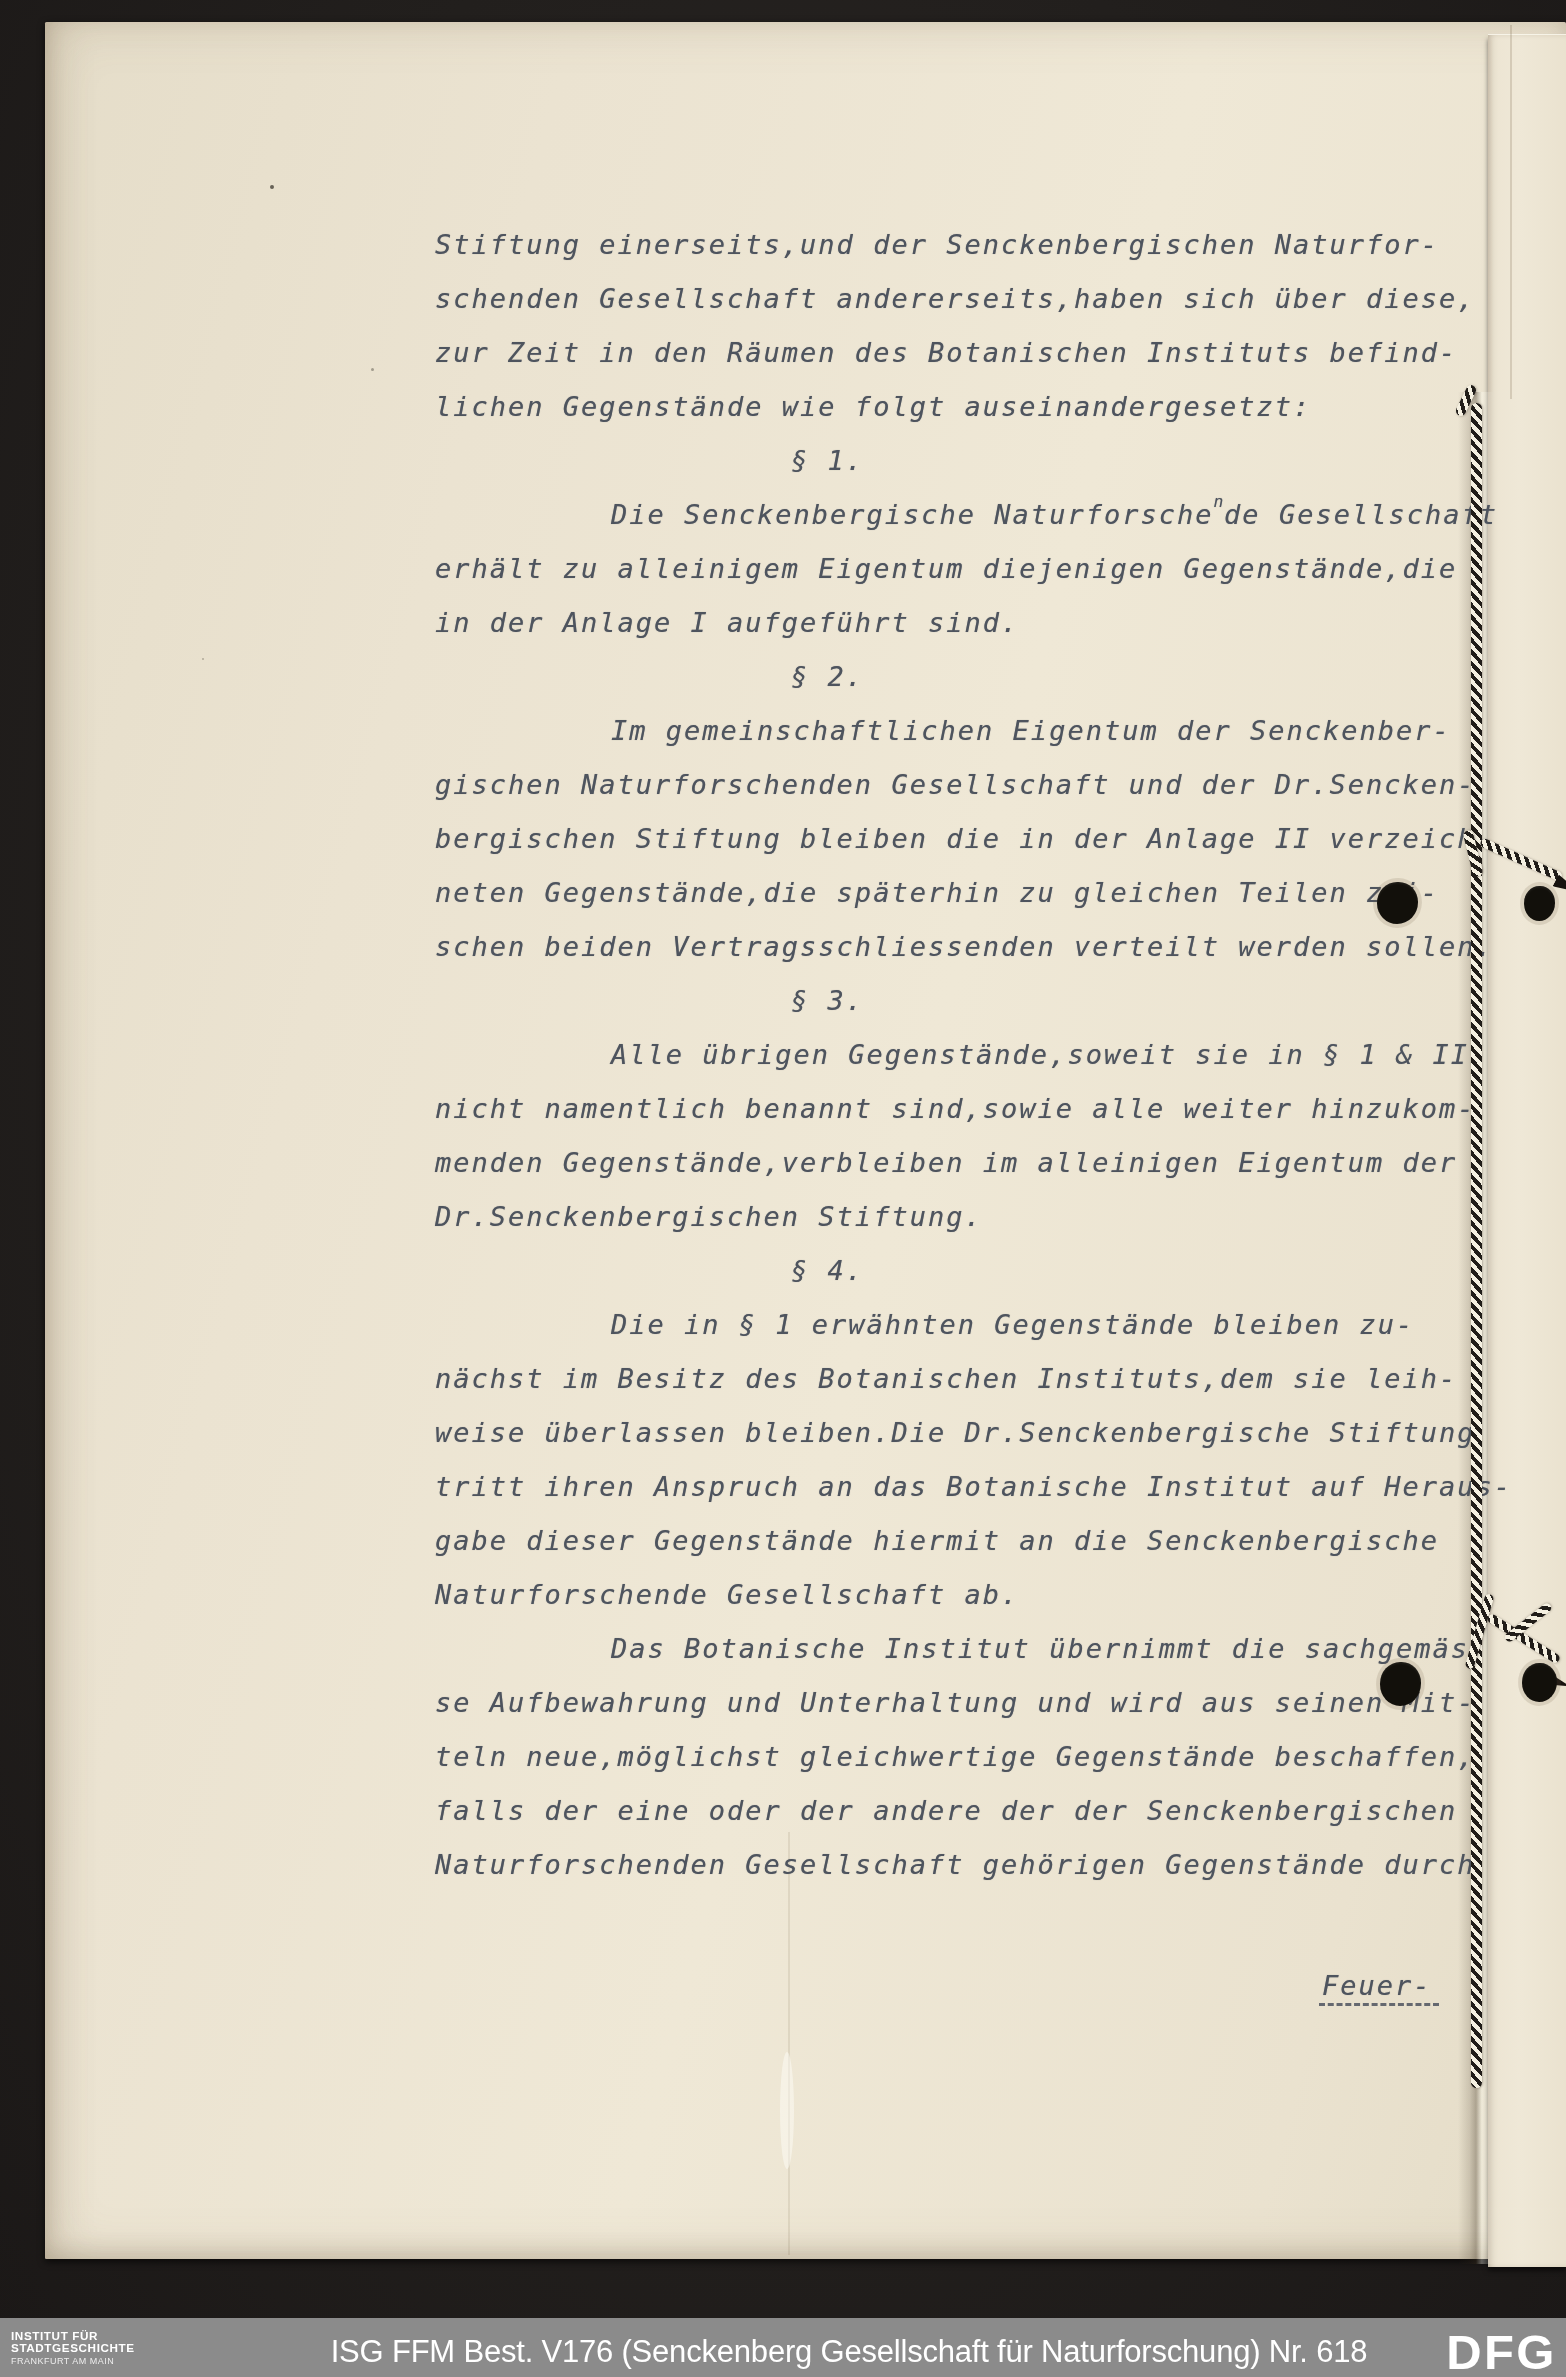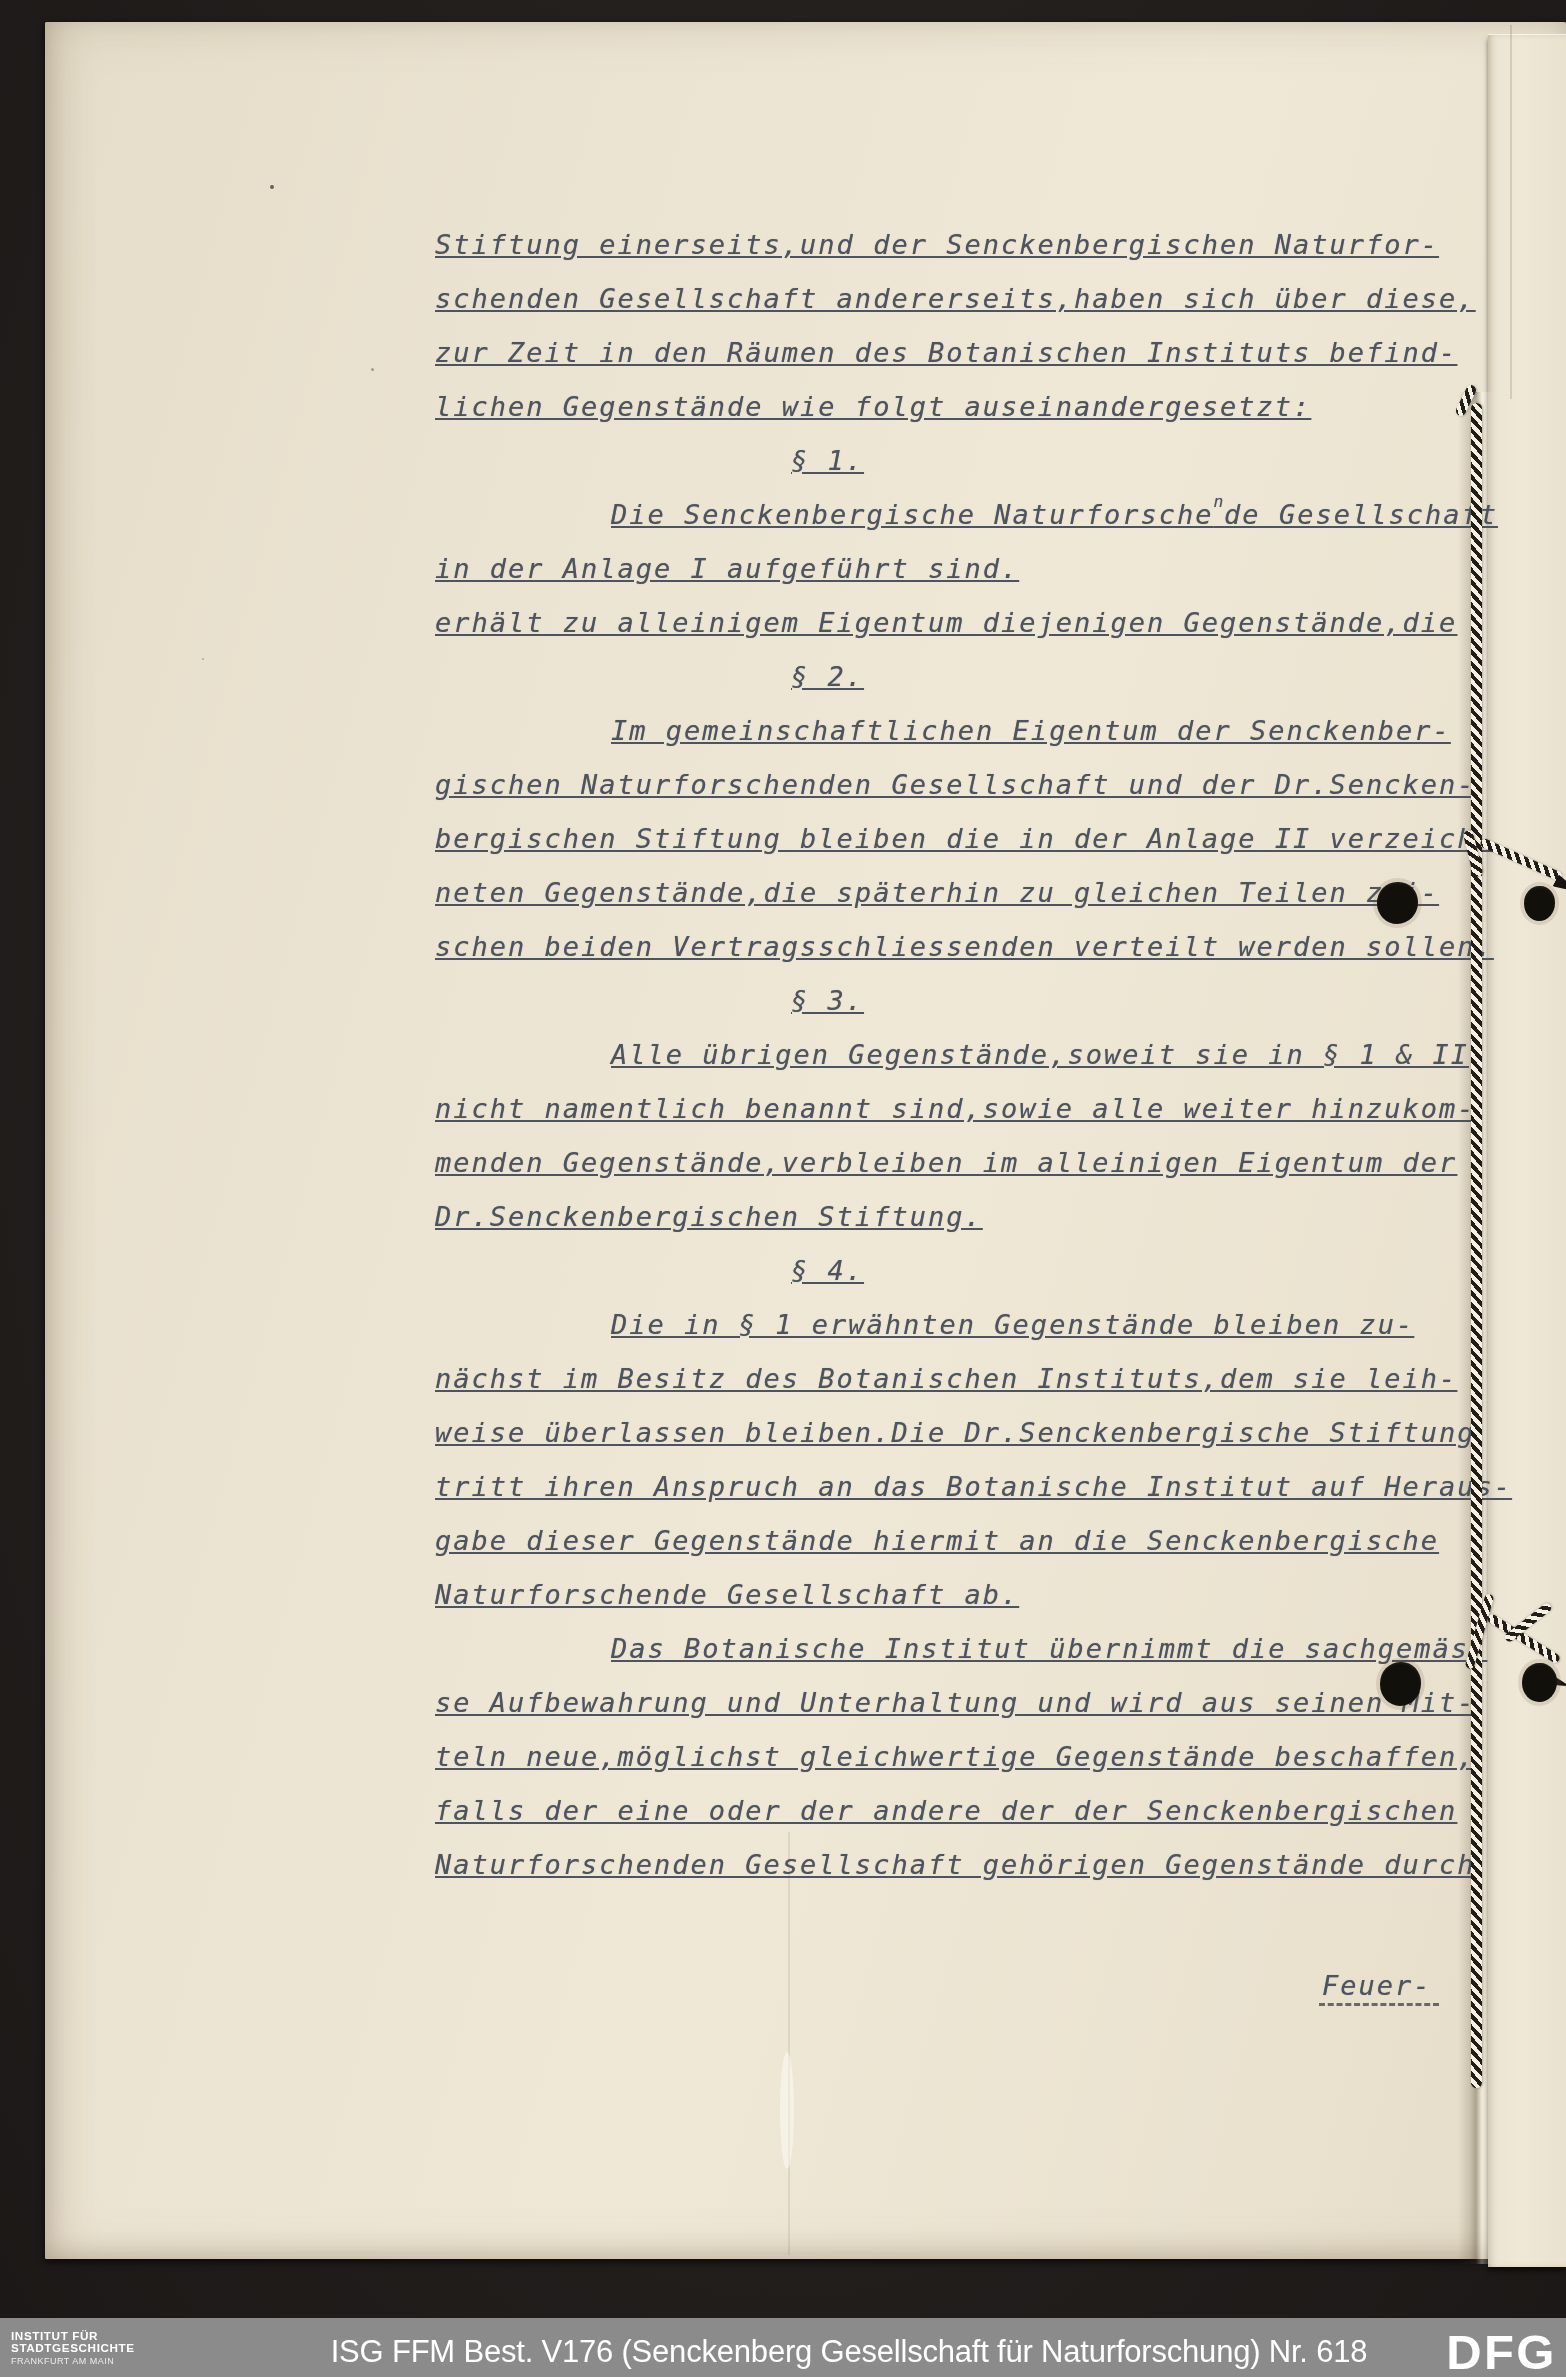--- a/index.html
+++ b/index.html
@@ -21,21 +21,21 @@
   .crease-top{position:absolute;left:1510px;top:25px;width:1.6px;height:374px;background:rgba(110,90,60,.20);}
   .crease-bottom{position:absolute;left:788px;top:1832px;width:1.6px;height:423px;background:rgba(110,90,60,.12);}
   .scuff{position:absolute;left:780px;top:2052px;width:14px;height:117px;background:rgba(255,255,250,.45);border-radius:50%;}
   .speck{position:absolute;border-radius:50%;background:rgba(70,66,58,.8);}
   .speck.s1{left:270px;top:185px;width:3.9px;height:3.9px;}
   .speck.s2{left:371px;top:368px;width:3.1px;height:3.1px;background:rgba(90,85,75,.5);}
   .speck.s3{left:202px;top:658px;width:2.3px;height:2.3px;background:rgba(90,85,75,.4);}
   
   .typed{position:absolute;left:435px;top:218px;width:1096px;z-index:3;
          font:italic 27px/54px "DejaVu Sans Mono",monospace;letter-spacing:2px;
-         color:#4e545e;text-shadow:0 0 0.8px rgba(70,76,90,.55);text-decoration:underline;}
+         color:#4e545e;text-shadow:0 0 0.8px rgba(70,76,90,.55);}
   .line{white-space:nowrap;height:54px;}
   .line.para{padding-left:176px;}
   .line.heading{padding-left:356px;}
   .sup{position:relative;top:-17px;font-size:16.4px;letter-spacing:0.8px;}
   .catchword{position:absolute;left:1319px;top:1970px;z-index:3;
          font:italic 27px/31px "DejaVu Sans Mono",monospace;letter-spacing:2px;color:#4e545e;
          text-shadow:0 0 0.8px rgba(70,76,90,.55);
          border-bottom:3.1px dashed rgba(68,74,88,.8);padding:0 7.8px 1.6px 3.1px;text-align:right;}
   
   .cord,.cord-seg{background:repeating-linear-gradient(48deg,#211d19 0 3.9px,#f5f0e1 3.9px 7.8px);
@@ -86,22 +86,22 @@
   <div class="speck s2"></div>
   <div class="speck s3"></div>
 
   <div class="typed">
       <div class="line cont">Stiftung einerseits,und der Senckenbergischen Naturfor-</div>
       <div class="line cont">schenden Gesellschaft andererseits,haben sich über diese,</div>
       <div class="line cont">zur Zeit in den Räumen des Botanischen Instituts befind-</div>
       <div class="line cont">lichen Gegenstände wie folgt auseinandergesetzt:</div>
       <div class="line heading">§ 1.</div>
       <div class="line para"><span>Die Senckenbergische Naturforsche</span><span class="sup">n</span><span>de Gesellschaft</span></div>
+      <div class="line cont">erhält zu alleinigem Eigentum diejenigen Gegenstände,die</div>
       <div class="line cont">in der Anlage I aufgeführt sind.</div>
-      <div class="line cont">erhält zu alleinigem Eigentum diejenigen Gegenstände,die</div>
       <div class="line heading">§ 2.</div>
       <div class="line para">Im gemeinschaftlichen Eigentum der Senckenber-</div>
       <div class="line cont">gischen Naturforschenden Gesellschaft und der Dr.Sencken-</div>
       <div class="line cont">bergischen Stiftung bleiben die in der Anlage II verzeich-</div>
       <div class="line cont">neten Gegenstände,die späterhin zu gleichen Teilen zwi-</div>
       <div class="line cont">schen beiden Vertragsschliessenden verteilt werden sollen.</div>
       <div class="line heading">§ 3.</div>
       <div class="line para">Alle übrigen Gegenstände,soweit sie in § 1 &amp; II</div>
       <div class="line cont">nicht namentlich benannt sind,sowie alle weiter hinzukom-</div>
       <div class="line cont">menden Gegenstände,verbleiben im alleinigen Eigentum der</div>

